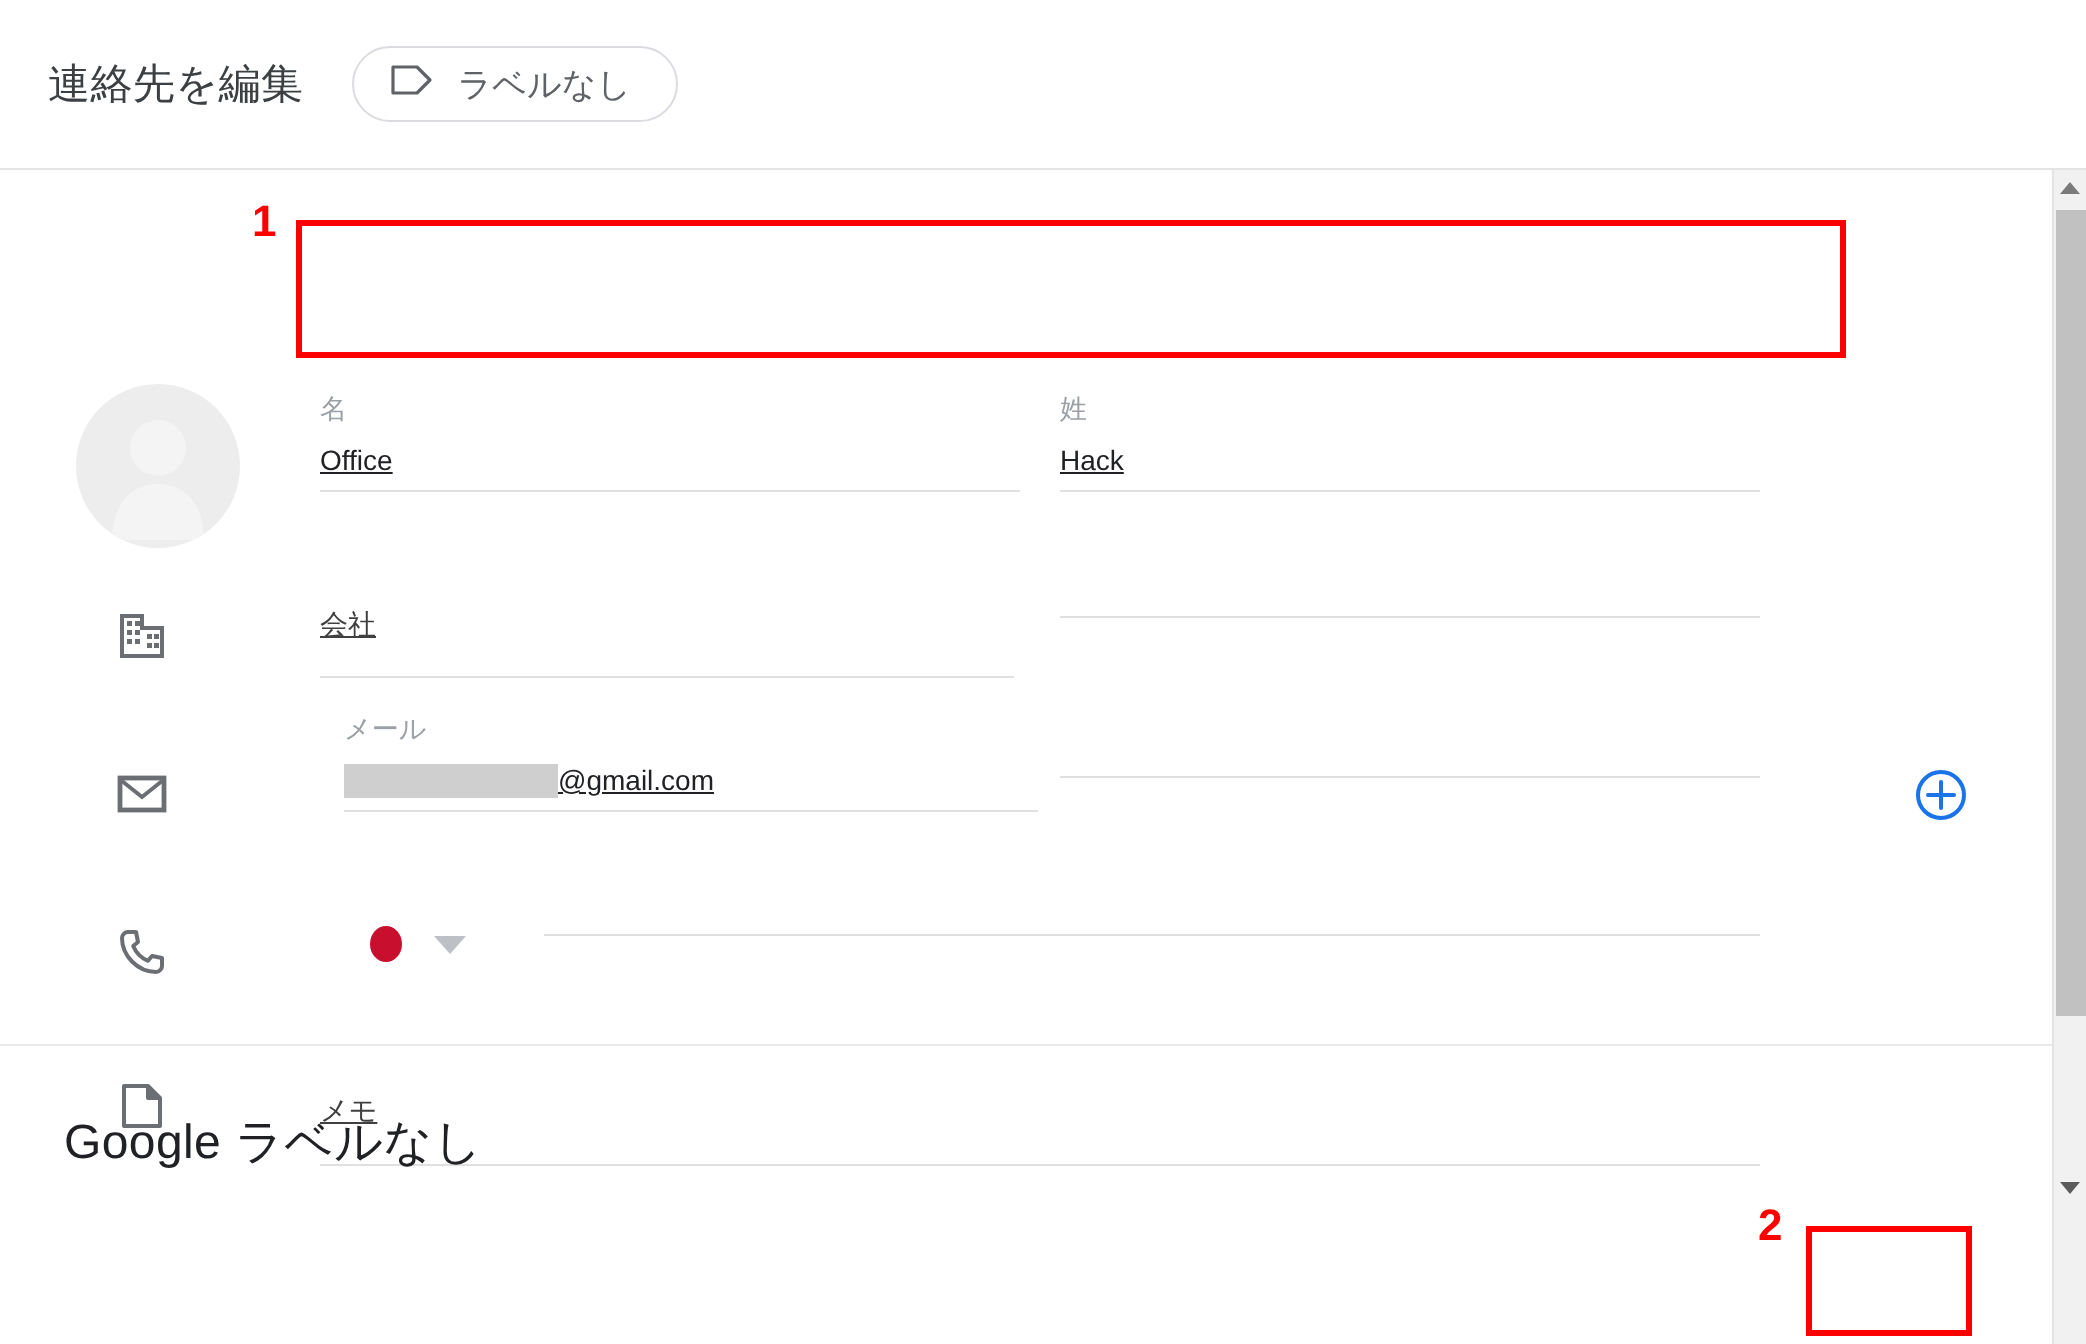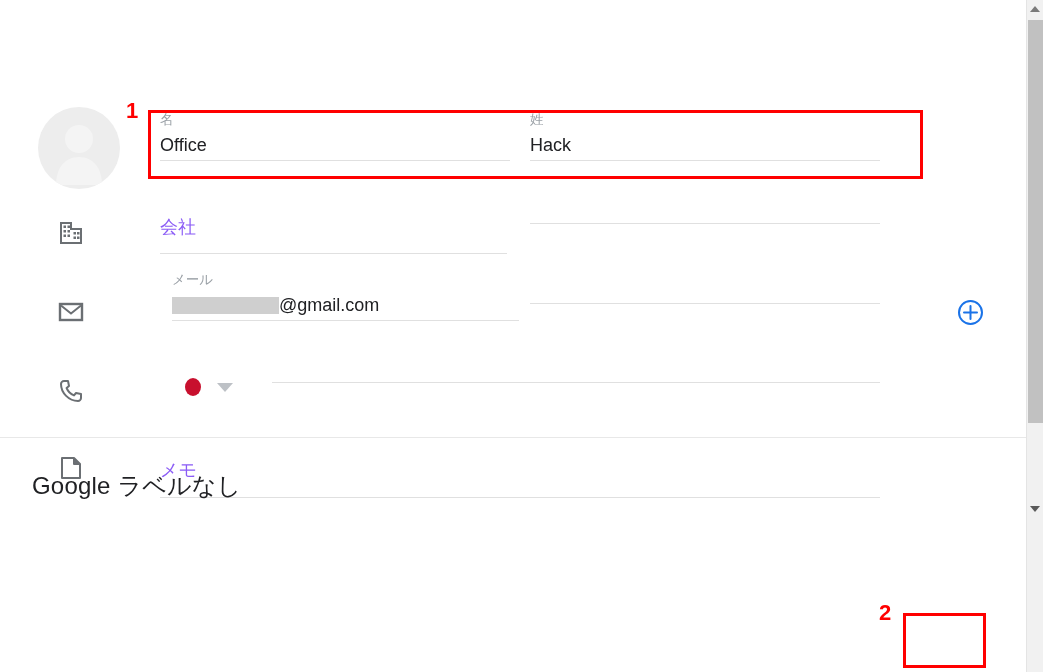--- a/index.html
+++ b/index.html
@@ -93,28 +93,29 @@
     position: absolute;
     box-sizing: border-box;
   }
   .field .flabel {
     font-size: 13.5px;
     color: #9aa0a6;
     line-height: 16px;
     height: 18px;
   }
   .field .fvalue {
-    font-size: 18px;
+    font-size: 14px;
     color: #202124;
     line-height: 26px;
     height: 30px;
     display: flex;
     align-items: center;
-  }
-  .field .fvalue.placeholder { color: #8b5cf6; }
+    text-decoration: underline;
+  }
+  .field .fvalue.placeholder { color: #404040; }
   .field .underline {
     border-bottom: 1px solid #e0e0e0;
     height: 0;
   }
 
   .redact {
     display: inline-block;
     width: 107px;
     height: 17px;
     background: #cfcfcf;
@@ -232,20 +233,31 @@
     height: 403px;
     background: #c1c1c1;
     cursor: pointer;
   }
 </style>
 </head>
 <body>
 
 <div class="dialog">
 
+  <div class="header">
+    <div class="header-title">連絡先を編集</div>
+    <div class="label-chip">
+      <span>
+        <svg width="22" height="16" viewBox="0 0 22 16">
+          <path d="M1.5 1.5 H13.5 L20 8 L13.5 14.5 H1.5 Z" fill="none" stroke="#5f6368" stroke-width="1.6" stroke-linejoin="round"></path>
+        </svg>
+      </span>
+      <span class="chip-text">ラベルなし</span>
+    </div>
+  </div>
 
   <div class="body-area">
     <div class="content">
 
       <div class="avatar">
         <span>
           <svg width="82" height="82" viewBox="0 0 82 82">
             <circle cx="41" cy="32" r="14" fill="#f4f4f4"></circle>
             <path d="M41 50 C 26 50 18 62 18 78 L 64 78 C 64 62 56 50 41 50 Z" fill="#f4f4f4"></path>
           </svg>

